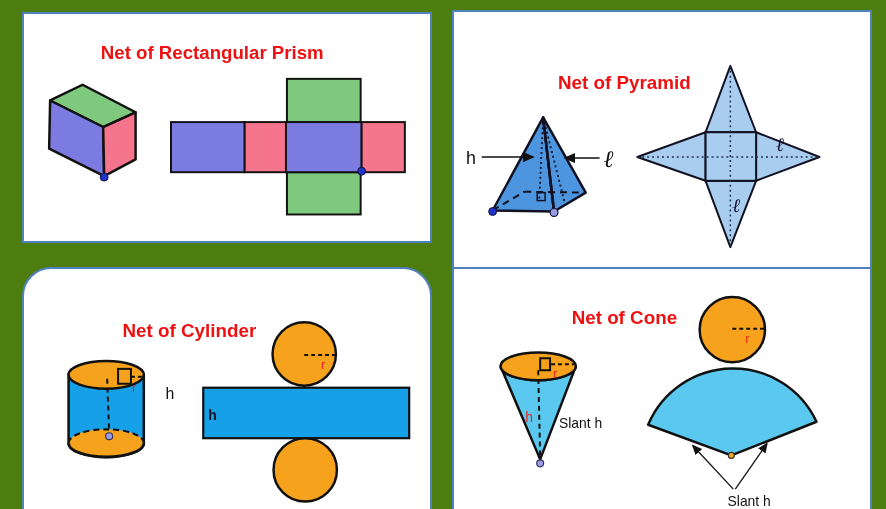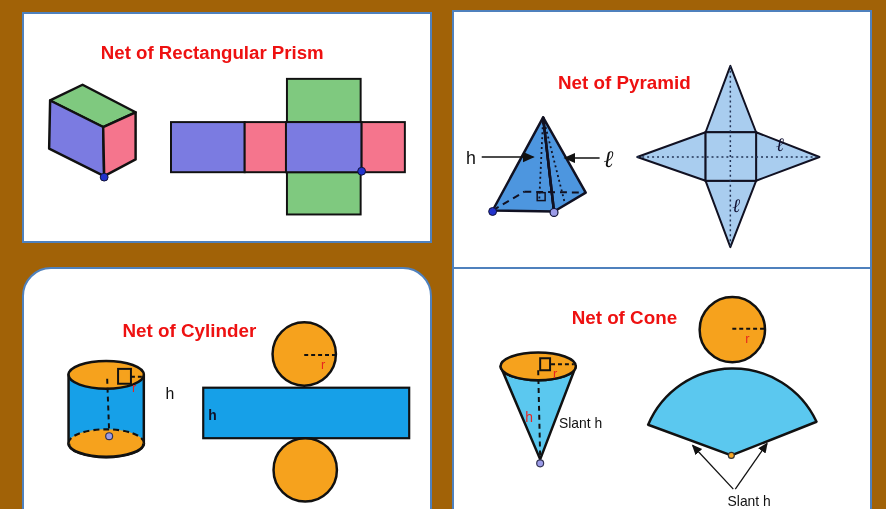--- a/index.html
+++ b/index.html
@@ -1,16 +1,16 @@
 <!DOCTYPE html>
 <html><head>
 <meta charset="utf-8">
 <style>
   html,body{margin:0;padding:0;background:#ffffff;}
-  .stage{position:relative;width:886px;height:509px;background:#a16207;
+  .stage{position:relative;width:886px;height:509px;background:#4d7c0f;
          font-family:"Liberation Sans",sans-serif;overflow:hidden;}
   .panel{position:absolute;border:2px solid #4f81bd;background:#ffffff;box-sizing:border-box;}
   .panel svg{display:block;width:100%;height:100%;}
   text.title{font-family:"Liberation Sans",sans-serif;font-weight:bold;font-size:19px;}
   text.lbl{font-family:"Liberation Sans",sans-serif;}
   text.script{font-family:"DejaVu Serif",serif;font-style:italic;}
 </style>
 </head>
 <body>
 

